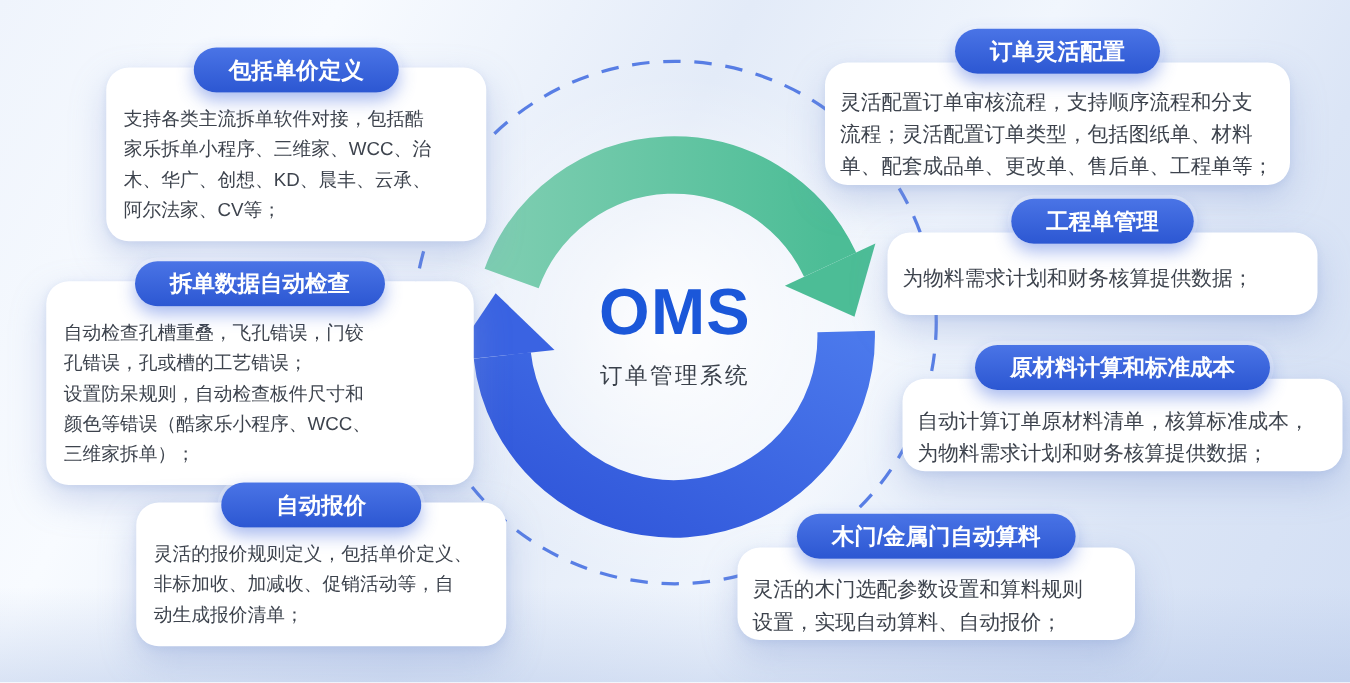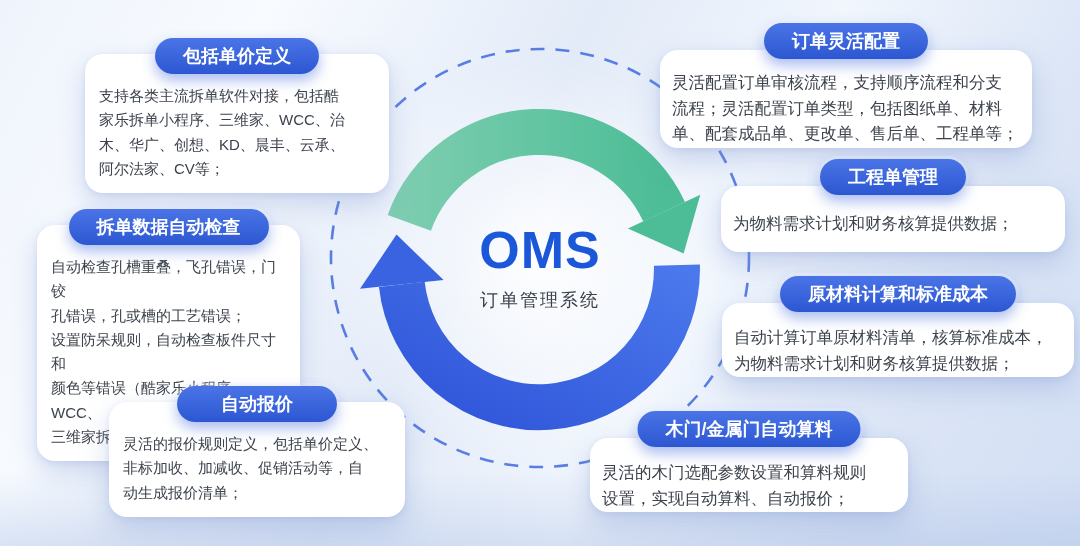--- a/index.html
+++ b/index.html
@@ -43,25 +43,25 @@
     position:absolute;left:50%;transform:translateX(-50%);
     background:linear-gradient(180deg,#4a74e6,#2c57d2);
     color:#fff;font-weight:bold;font-size:18px;
     line-height:36px;height:36px;padding:0 28px;border-radius:999px;
     white-space:nowrap;
     box-shadow:0 6px 14px rgba(60,100,220,.45), 0 0 0 3px rgba(255,255,255,.28);
   }
   .card-left .pill{top:-16px;}
   .card-right .pill{top:-27px;}
   .card-l1{left:85px;top:54px;width:304px;}
-  .card-l2{left:37px;top:225px;width:263px;}
+  .card-l2{left:37px;top:225px;width:342px;}
   .card-l3{left:109px;top:402px;width:296px;}
   .card-l3 .pill{padding:0 44px;}
   .card-r1{left:660px;top:50px;width:372px;padding-top:20px;}
-  .card-r2{left:710px;top:186px;width:344px;padding-top:25px;min-height:66px;margin-left:11px;}
+  .card-r2{left:710px;top:186px;width:344px;padding-top:25px;min-height:66px;}
   .card-r3{left:722px;top:303px;width:352px;}
   .card-r4{left:590px;top:438px;width:318px;}
 </style>
 </head>
 <body>
 
 <div class="stage">
 
   <svg class="orbit-svg" width="1080" height="546" viewBox="0 0 1080 546">
     <circle cx="540" cy="258" r="209" fill="none" stroke="#3e6ae0" stroke-width="2.6" stroke-dasharray="14 11" opacity="0.85"></circle>

